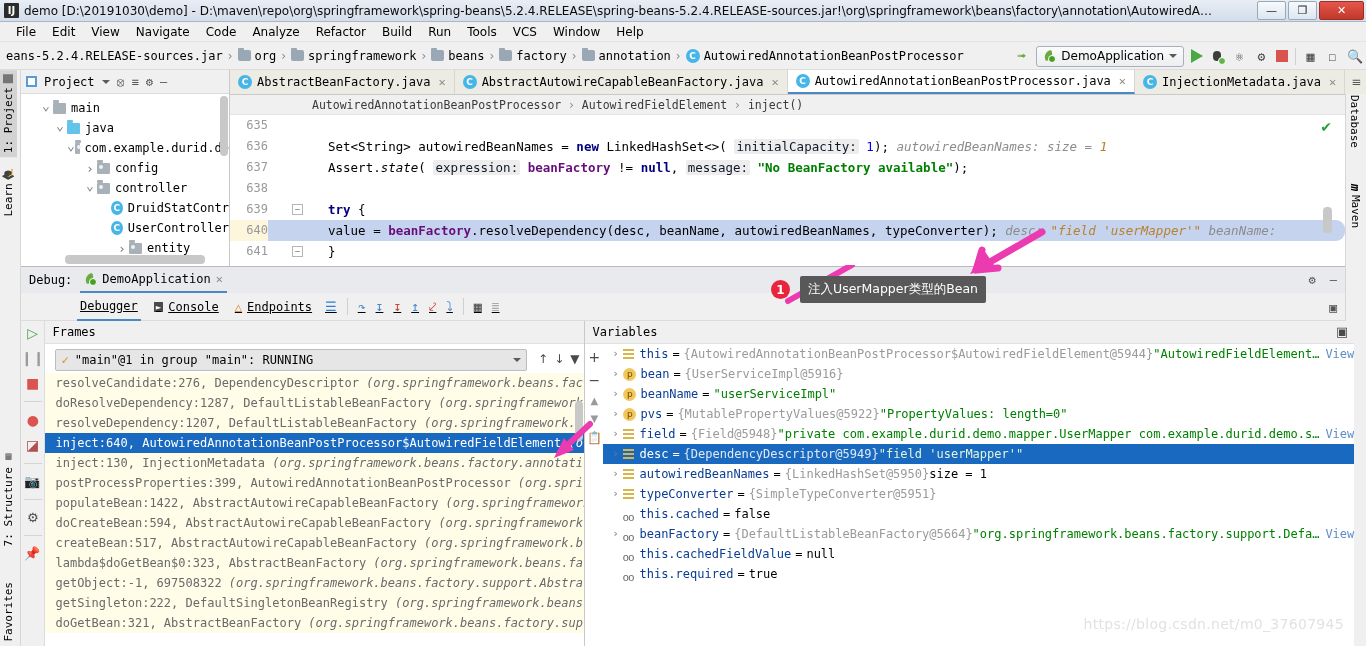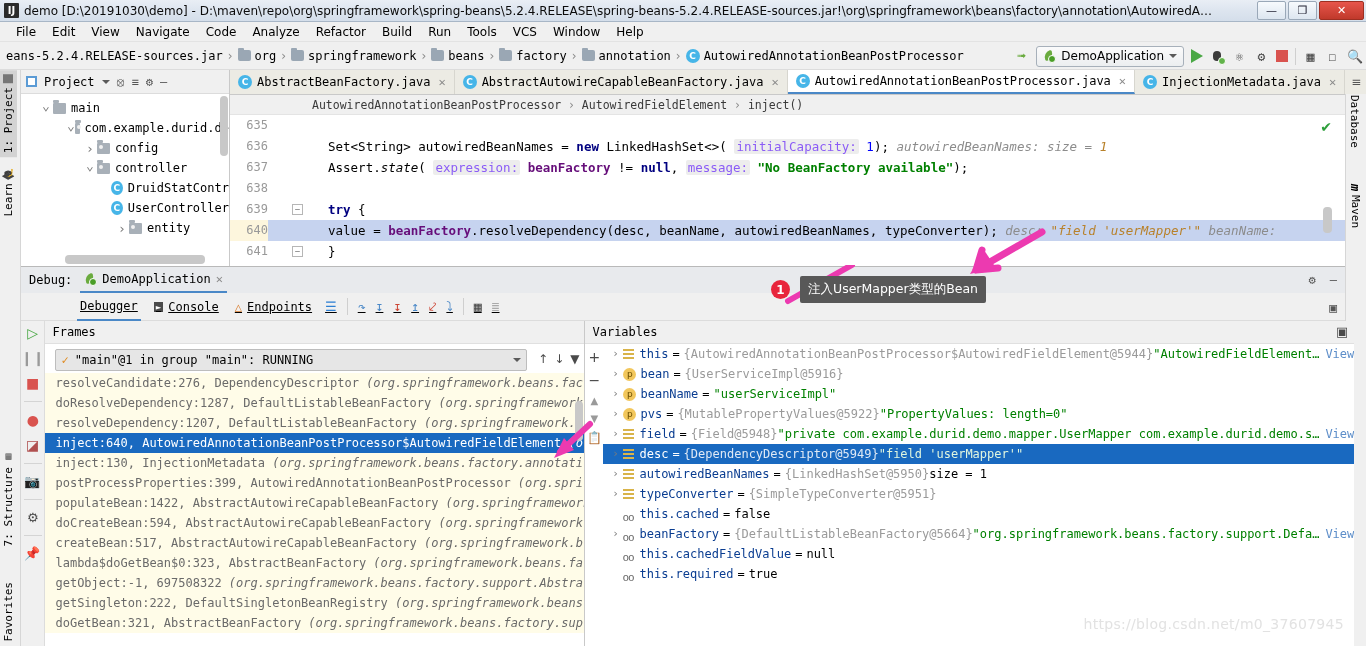--- a/index.html
+++ b/index.html
@@ -183,29 +183,29 @@
     color:#3a3a3a; border-bottom:1px solid #e4e4e4;
   }
   .codearea { position:relative; height:151px; background:#fff; overflow:hidden; }
   .code-line {
     position:relative; height:21px; line-height:21px;
     font-family:"DejaVu Sans Mono", monospace; font-size:12.5px;
     white-space:nowrap;
   }
   .ln { position:absolute; left:0; width:38px; text-align:right; color:#999; font-size:12px;}
   .ctext { position:absolute; left:98px; }
-  .hl-line { background:#c6d3ef; }
+  .hl-line { background:#c6d3ef;border-radius:9px; }
   .hl-num  { background:#fdf6dd; }
   .kw { color:#000080; font-weight:bold; }
   .fld { color:#660e7a; font-weight:bold; }
   .str { color:#008000; font-weight:bold; }
   .num { color:#0000ff; }
   .hint { color:#8c8c8c; font-style:italic; }
   .hintv { color:#b8812a; font-style:italic; }
-  .paramhint { background:#ededed; color:#8b5cf6; font-style:normal; border-radius:2px; padding:0 2px;}
+  .paramhint { background:#ededed; color:#0f172a; font-style:normal; border-radius:2px; padding:0 2px;}
   .editor-rightmark { position:absolute; right:13px; top:4px; color:#2d9f3b; font-size:14px; font-weight:bold;}
   .fold { position:absolute; left:62px; width:11px; height:11px; top:5px; border:1px solid #b6b6b6; color:#777;
           font-size:9px; line-height:9px; text-align:center; background:#fff;}
   .editor-vscroll { position:absolute; right:13px; top:92px; width:9px; height:26px; background:#c8c8c8; border-radius:4px;}
 
   
   .debugwin {
     position:absolute; left:21px; top:266px; right:21px; bottom:0;
     background:#f0f0f0; border-top:1px solid #b9b9b9;
   }
@@ -428,20 +428,25 @@
       <span style="color:#555;">≡</span>
       <span style="color:#555;">⚙</span>
       <span style="color:#555;">—</span>
     </div>
     <div class="tree">
       <div class="trow" style="padding-left:18px;">
         <span class="arrow down"></span>
         <span class="tfolder"></span>
         <span>main</span>
       </div>
+      <div class="trow" style="padding-left:32px;">
+        <span class="arrow down"></span>
+        <span class="tfolder blue"></span>
+        <span>java</span>
+      </div>
       <div class="trow" style="padding-left:46px;">
         <span class="arrow down"></span>
         <span class="tfolder pkg"></span>
         <span>com.example.durid.de</span>
       </div>
       <div class="trow" style="padding-left:62px;">
         <span class="arrow right"></span>
         <span class="tfolder pkg"></span>
         <span>config</span>
       </div>

